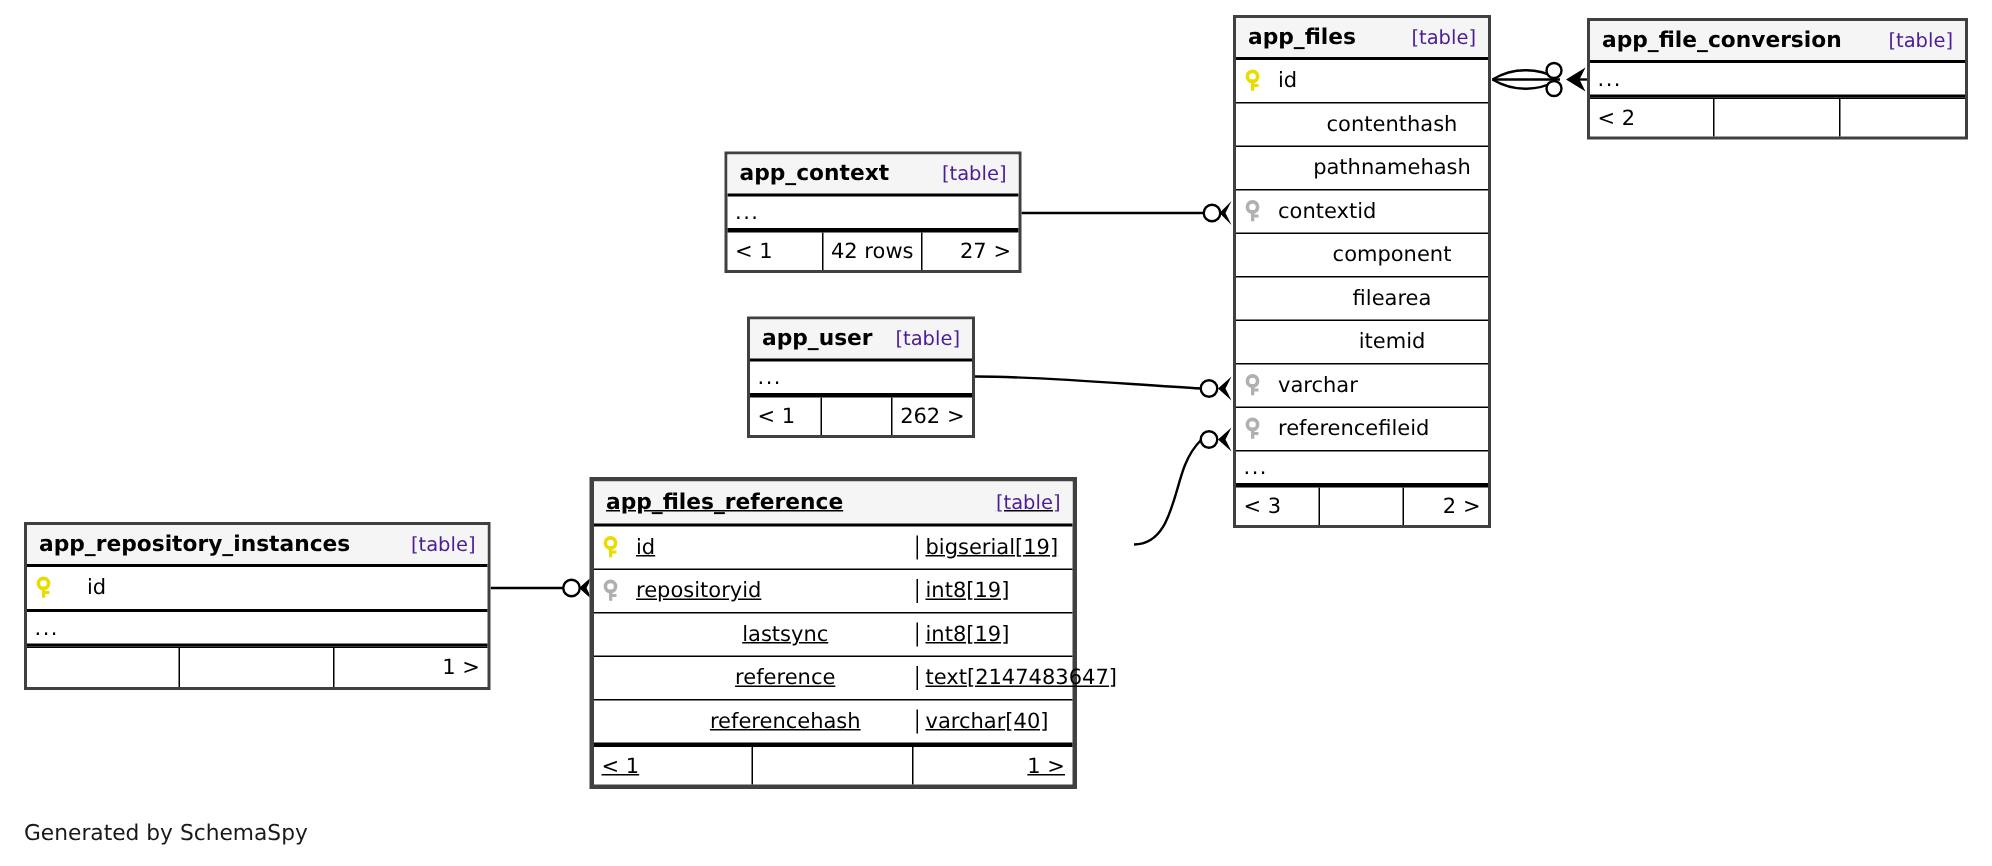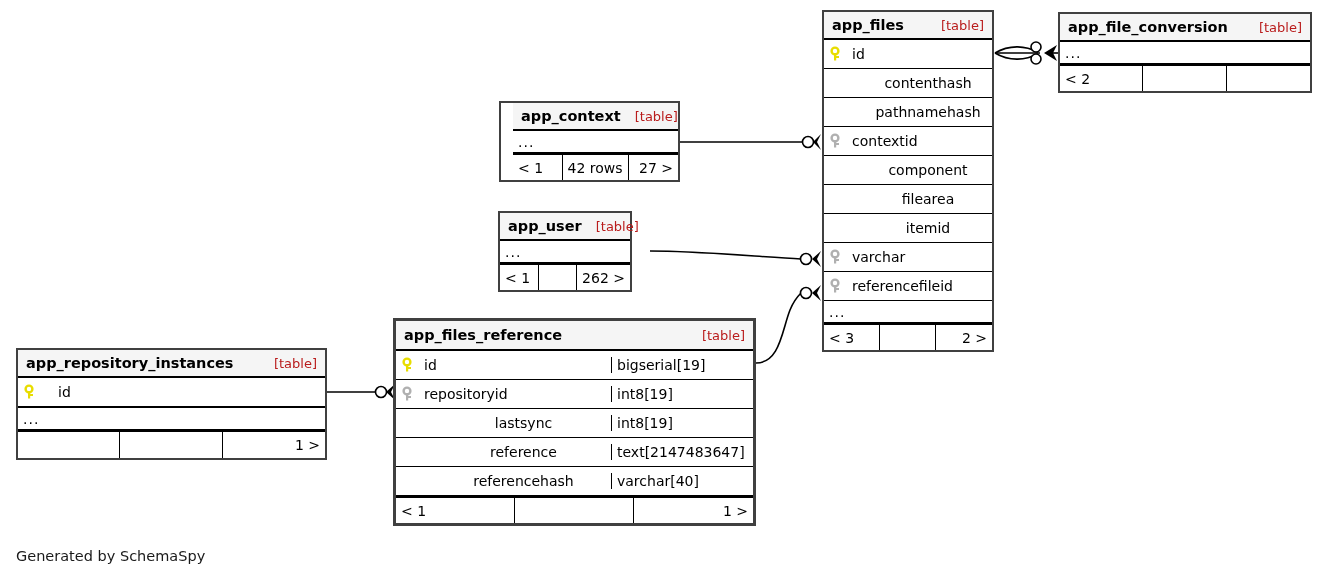--- a/index.html
+++ b/index.html
@@ -43,21 +43,21 @@
     height: 28px;
     box-sizing: border-box;
   }
   .tname {
     font-weight: bold;
     font-size: 14.5px;
     letter-spacing: 0px;
   }
   .ttag {
     font-size: 13px;
-    color: #b91c1c;
+    color: #4c1d95;
     padding-left: 14px;
   }
   .trow {
     display: flex;
     align-items: center;
     border-bottom: 1px solid #000000;
     height: 29px;
     box-sizing: border-box;
     font-size: 14px;
   }
@@ -268,47 +268,47 @@
       <span class="ttag">[table]</span>
     </div>
     <div class="ellipsis-row">...</div>
     <div class="footer">
       <span class="fcell left">&lt; 2</span>
       <span class="fcell center"></span>
       <span class="fcell right"></span>
     </div>
   </div>
 
-  <div class="table-box" style="left:499px; top:101px; width:181px;padding-left:12px;">
+  <div class="table-box" style="left:483px; top:101px; width:198px;">
     <div class="thead">
       <span class="tname">app_context</span>
       <span class="ttag">[table]</span>
     </div>
     <div class="ellipsis-row">...</div>
     <div class="footer">
       <span class="fcell left">&lt; 1</span>
       <span class="fcell center">42 rows</span>
       <span class="fcell right">27 &gt;</span>
     </div>
   </div>
 
-  <div class="table-box" style="left:498px; top:211px; width:134px;">
+  <div class="table-box" style="left:498px; top:211px; width:152px;">
     <div class="thead">
       <span class="tname">app_user</span>
       <span class="ttag">[table]</span>
     </div>
     <div class="ellipsis-row">...</div>
     <div class="footer">
       <span class="fcell left">&lt; 1</span>
       <span class="fcell center"></span>
       <span class="fcell right">262 &gt;</span>
     </div>
   </div>
 
-  <div class="table-box focal" style="left:393px; top:318px; width:363px;">
+  <div class="table-box focal" style="left:393px; top:318px; width:325px;text-decoration:underline;">
     <div class="thead" style="height:30px;">
       <span class="tname">app_files_reference</span>
       <span class="ttag">[table]</span>
     </div>
 
     <div class="trow">
       <span class="cellname has-type" style="width:216px; flex:0 0 216px;">
         <span class="keyicon">
           <svg viewBox="0 0 18 16" width="18" height="16">
               <circle cx="5" cy="5" r="3.4" fill="none" stroke="#e8dd00" stroke-width="2.4"></circle>

